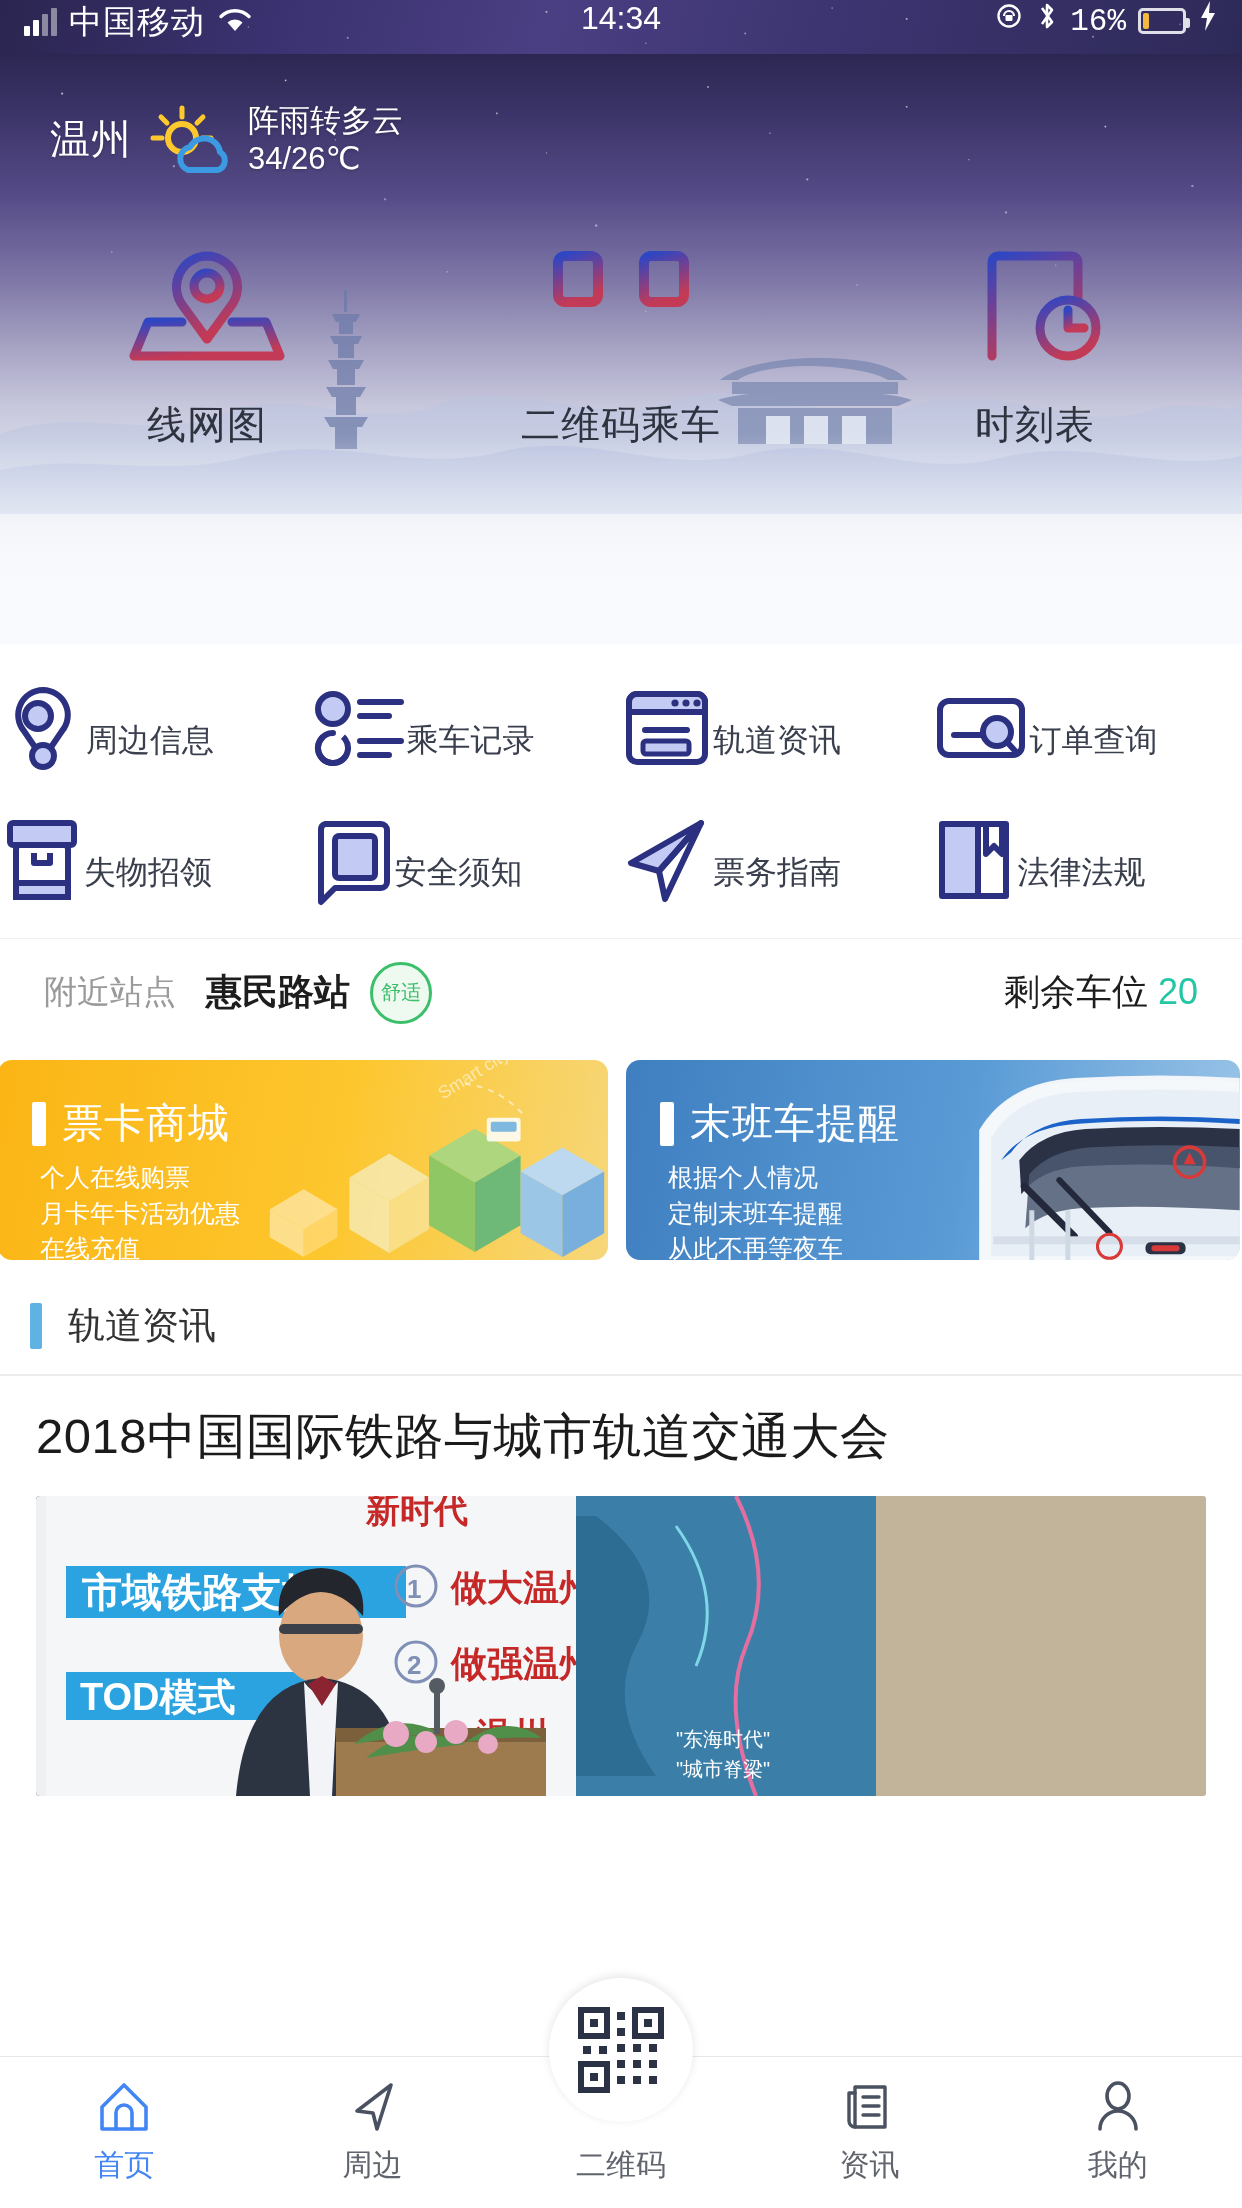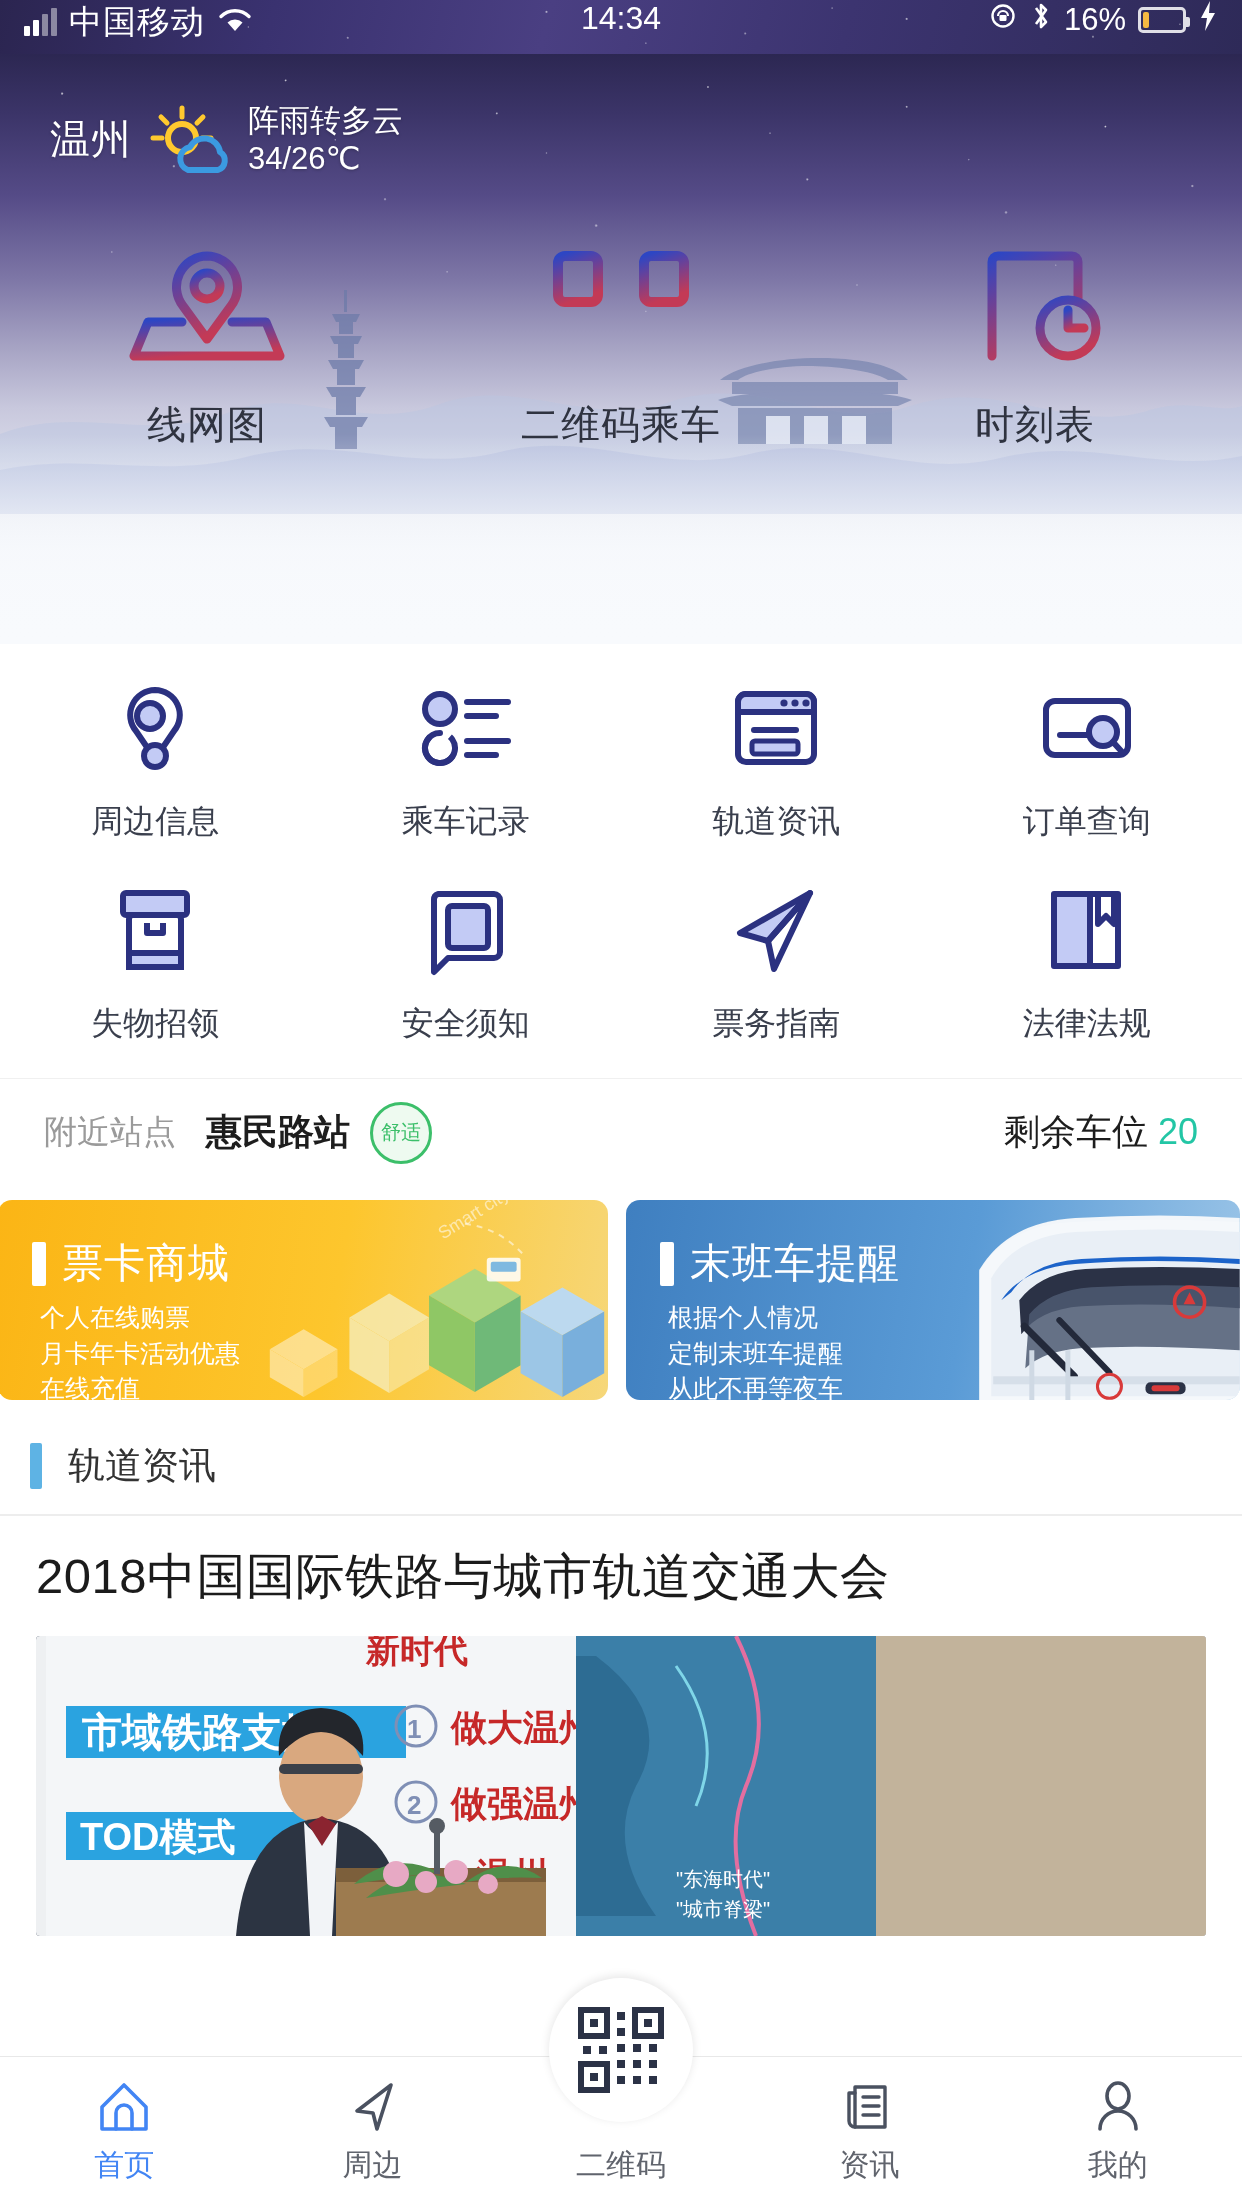--- a/index.html
+++ b/index.html
@@ -26,21 +26,21 @@
       radial-gradient(1.5px 1.5px at 73% 35%, rgba(255,255,255,.8), transparent),
       radial-gradient(1.5px 1.5px at 88% 68%, rgba(255,255,255,.6), transparent),
       radial-gradient(1.2px 1.2px at 20% 50%, rgba(255,255,255,.5), transparent),
       radial-gradient(1.2px 1.2px at 52% 80%, rgba(255,255,255,.5), transparent),
       radial-gradient(1.2px 1.2px at 67% 15%, rgba(255,255,255,.5), transparent),
       radial-gradient(1.2px 1.2px at 95% 45%, rgba(255,255,255,.5), transparent);
     pointer-events:none;
   }
   .sb-left,.sb-right{ display:flex; align-items:center; gap:12px; position:relative; z-index:2;}
   .sb-left{ flex:1; }
-  .sb-right{ justify-content:flex-end; }
+  .sb-right{ justify-content:flex-end;font-family:Liberation Mono, monospace; }
   .sb-center{ position:absolute; left:0; right:0; text-align:center; z-index:2; font-weight:400;}
   .sig{ display:flex; align-items:flex-end; gap:3px; height:26px;}
   .sig i{ display:block; width:6px; background:#fff; border-radius:1px;}
   .sig i:nth-child(1){height:10px;} .sig i:nth-child(2){height:16px;}
   .sig i:nth-child(3){height:22px; background:rgba(255,255,255,.45);}
   .sig i:nth-child(4){height:28px; background:rgba(255,255,255,.45);}
   .carrier{ font-size:33px; letter-spacing:1px;}
   .pct{font-size:31px;}
   .batt{ width:48px;height:26px;border:3px solid rgba(255,255,255,.85); border-radius:5px; position:relative; display:flex; align-items:center; padding:2px;}
   .batt:after{content:""; position:absolute; right:-7px; top:7px; width:4px;height:10px;background:rgba(255,255,255,.85); border-radius:0 2px 2px 0;}
@@ -92,21 +92,21 @@
   .weather .wtxt{ color:#fff; font-size:31px; line-height:1.22; text-shadow:0 1px 3px rgba(0,0,0,.25);}
 
   .topnav{ position:absolute; left:0; top:180px; width:1242px; display:flex; z-index:6;}
   .topnav .item{ flex:1; display:flex; flex-direction:column; align-items:center;}
   .topnav .item .glyph{ height:130px; display:flex; align-items:flex-end; justify-content:center;}
   .topnav .item .lbl{ margin-top:34px; font-size:39px; color:#2f3340; letter-spacing:1px;}
 
   
   .grid{ width:1242px; background:#fff; padding:12px 0 18px;}
   .grow{ display:flex; }
-  .gcell{ flex:1; display:flex; flex-direction:column; align-items:center; padding:26px 0 14px;}
+  .gcell{ flex:1; display:flex; align-items:center; padding:26px 0 14px;}
   .gcell .gi{ height:92px; display:flex; align-items:center; justify-content:center;}
   .gcell .gl{ margin-top:26px; font-size:32px; color:#3a3f4d;}
 
   
   .nearby{
     width:1242px; height:108px; display:flex; align-items:center;
     padding:0 44px; background:#fff; border-top:1px solid #f0f0f0;
   }
   .nearby .k{ font-size:33px; color:#9a9a9a; margin-right:30px;}
   .nearby .v{ font-size:36px; color:#1d1d1d; font-weight:bold; margin-right:20px;}

